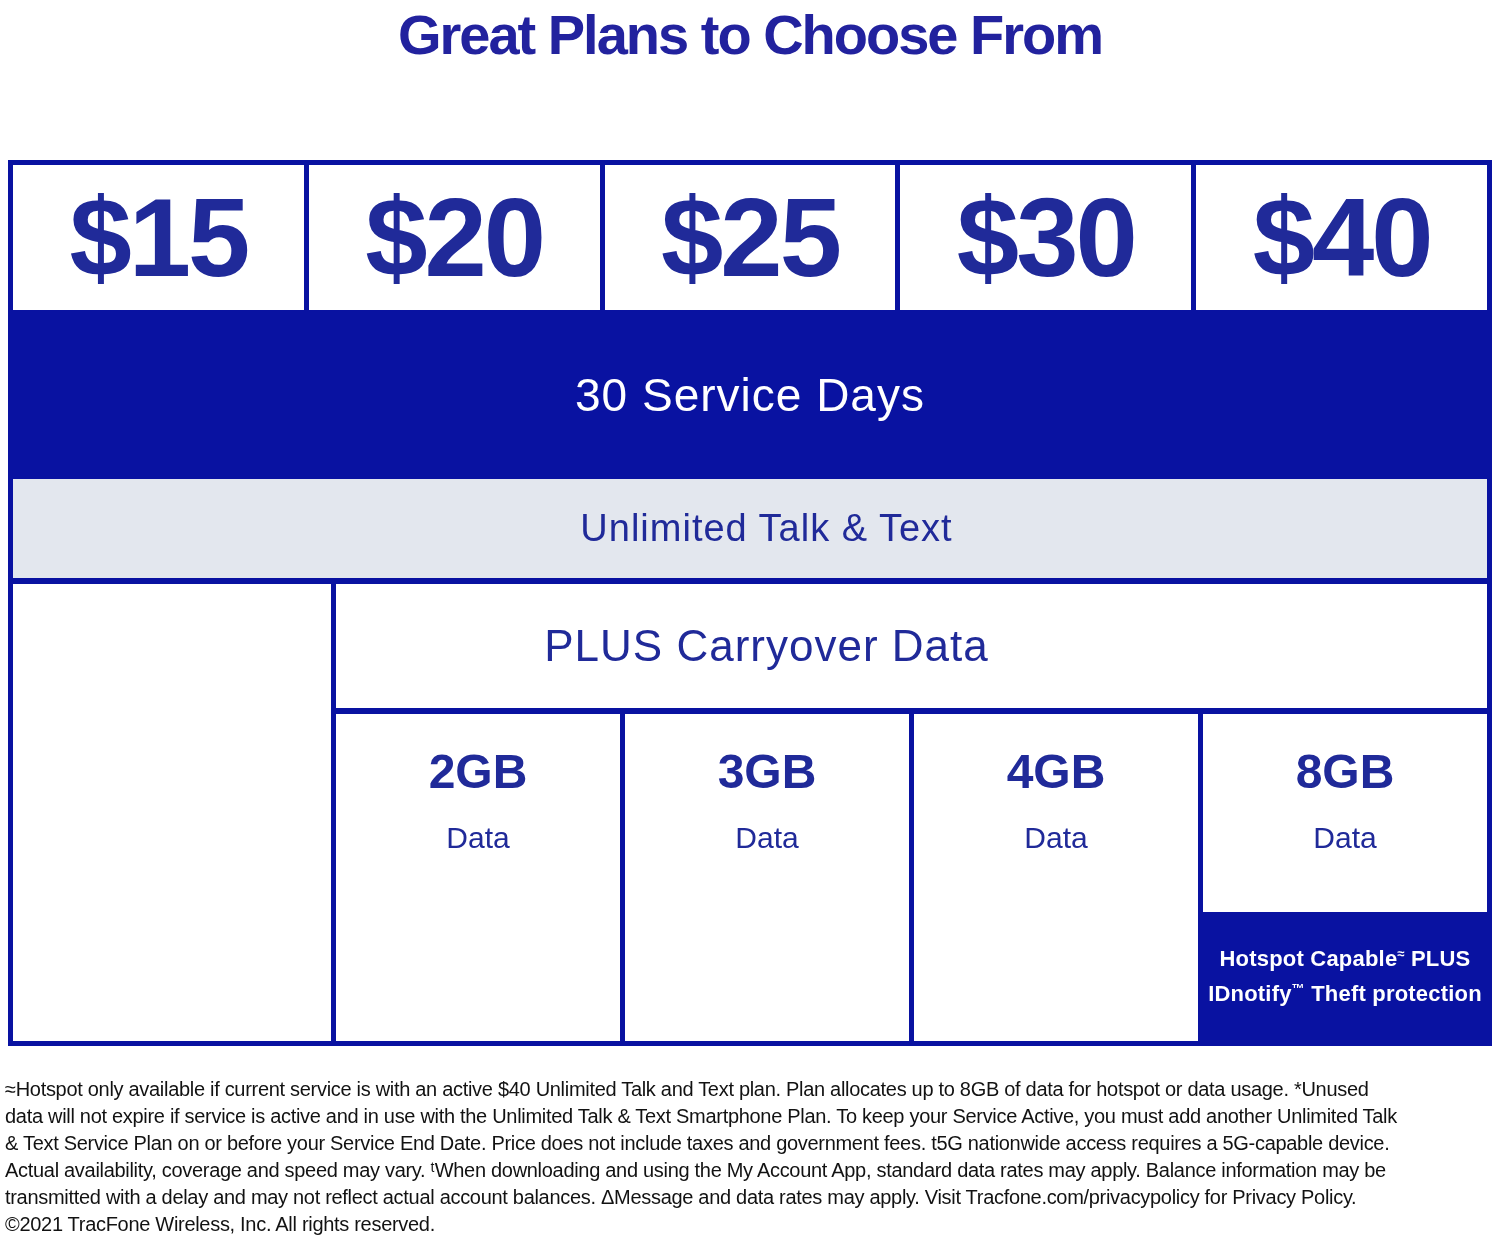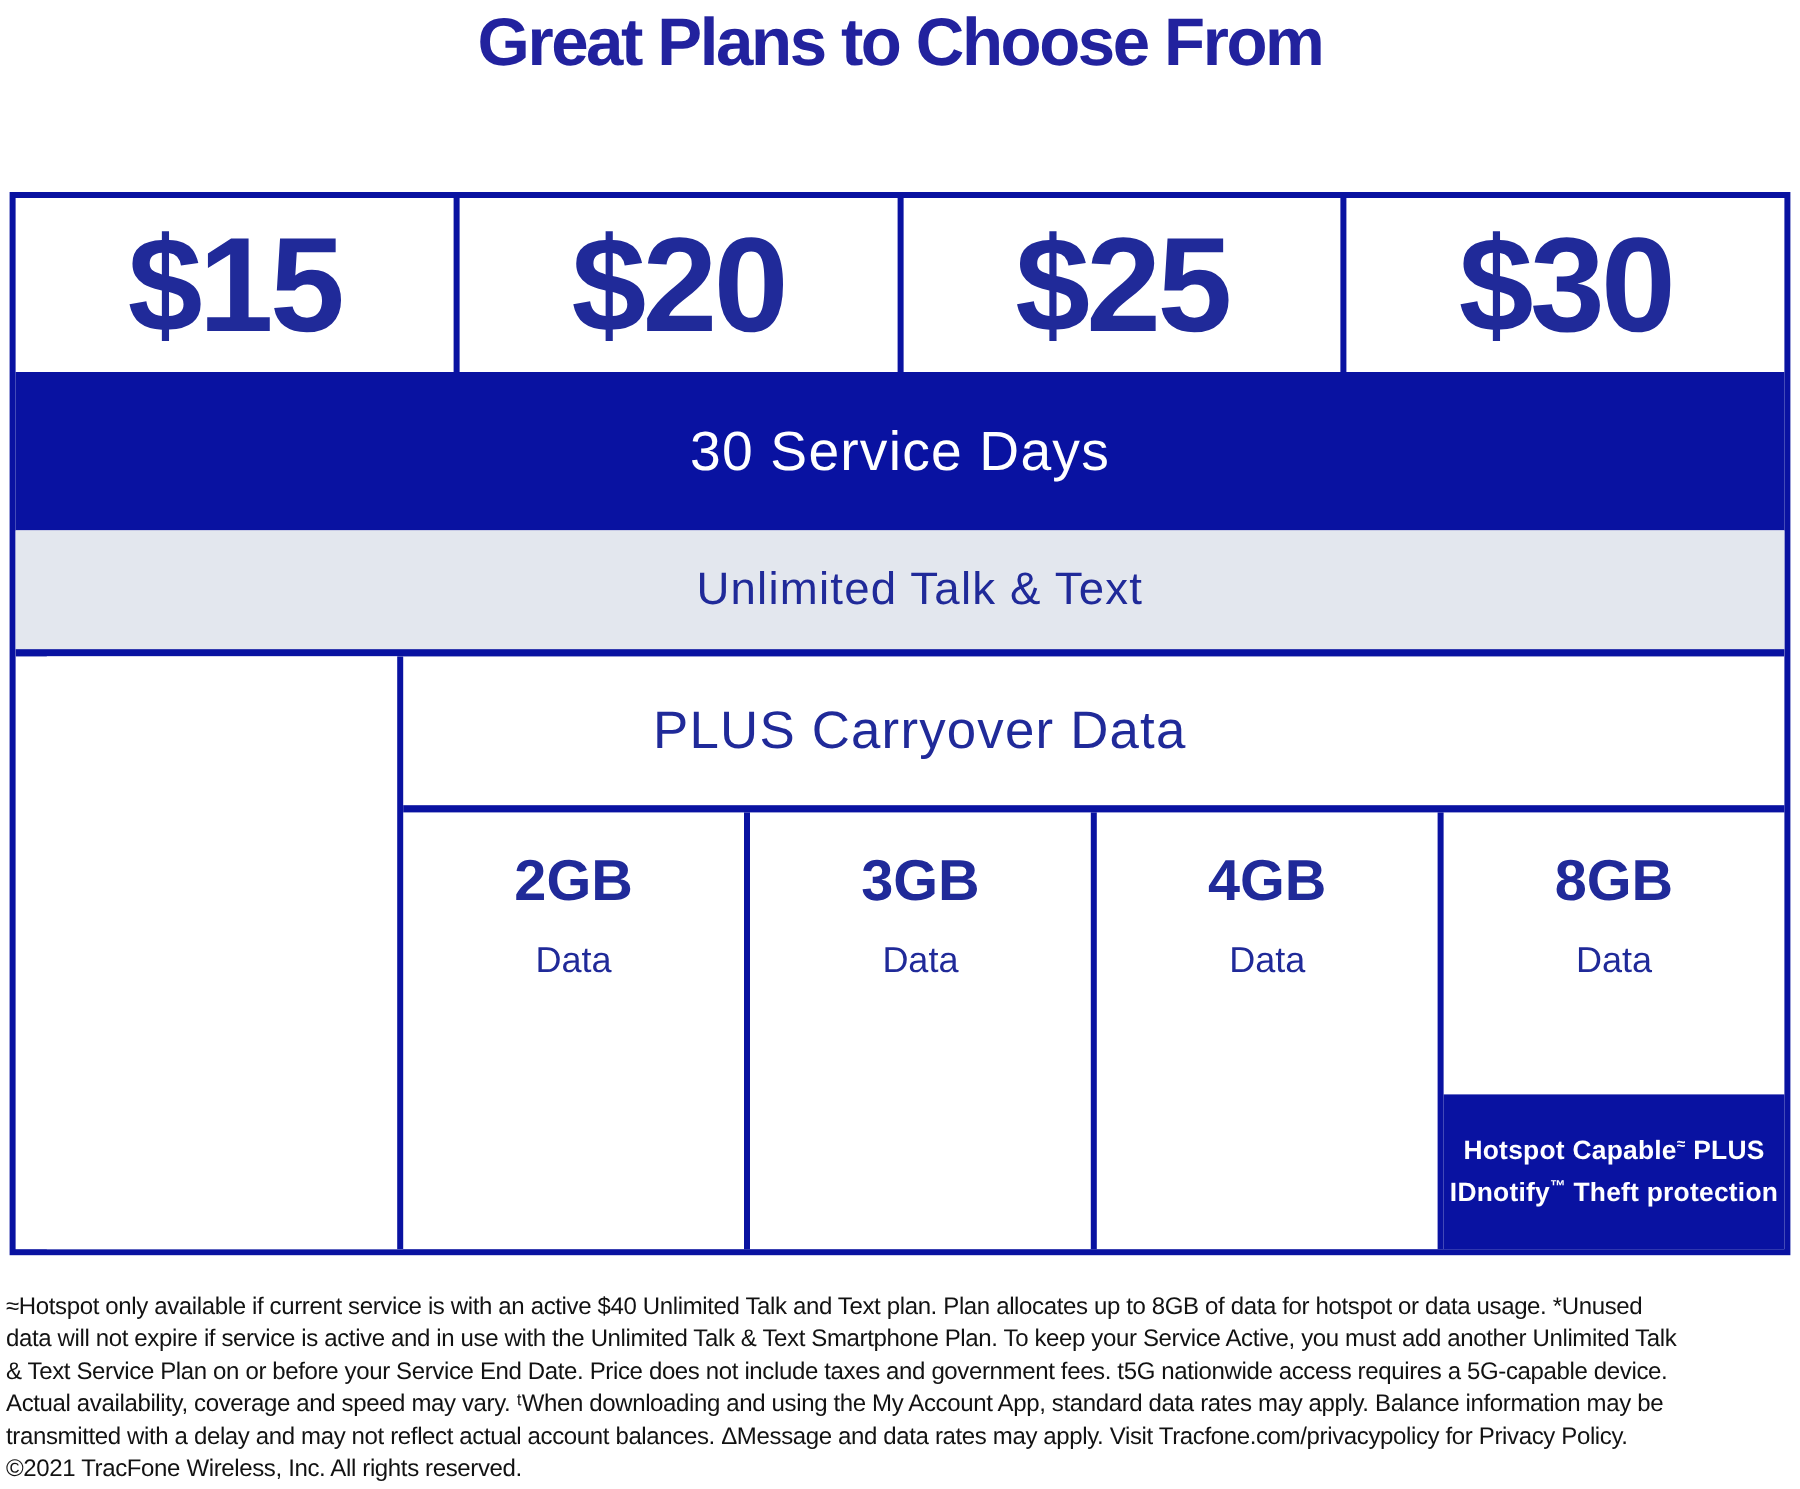--- a/index.html
+++ b/index.html
@@ -18,21 +18,21 @@
     display:flex;flex-direction:column;
   }
   .price-row{display:flex;height:145px;flex:0 0 auto;}
   .price-cell{
     flex:1;display:flex;align-items:center;justify-content:center;
     font-size:112px;font-weight:800;letter-spacing:-3px;
     color:var(--text-navy,#202a99);border-right:5px solid var(--navy,#0912a1);
   }
   .price-cell:last-child{border-right:none;}
   .service-days-row{
-    height:132px;flex:0 0 auto;background:var(--navy,#0912a1);
+    height:169px;flex:0 0 auto;background:var(--navy,#0912a1);
     display:flex;align-items:center;justify-content:center;
     color:#fff;font-size:46px;font-weight:500;letter-spacing:1px;
   }
   .talk-text-row{
     height:99px;flex:0 0 auto;background:var(--light-gray,#e3e7ee);
     border-bottom:6px solid var(--navy,#0912a1);
     display:flex;align-items:center;justify-content:center;
     color:var(--text-navy,#202a99);font-size:38px;font-weight:500;letter-spacing:1px;padding-left:33px;
   }
   .bottom-section{flex:1;display:flex;padding-left:26px;}
@@ -73,20 +73,21 @@
 
 <div class="title">Great Plans to Choose From</div>
 
 <div class="plans-table">
 
   <div class="price-row">
     <div class="price-cell">$15</div>
     <div class="price-cell">$20</div>
     <div class="price-cell">$25</div>
     <div class="price-cell">$30</div>
+    <div class="price-cell">$40</div>
   </div>
 
   <div class="service-days-row">30 Service Days</div>
 
   <div class="talk-text-row">Unlimited Talk &amp; Text</div>
 
   <div class="bottom-section">
     <div class="empty-col"></div>
 
     <div class="right-area">

